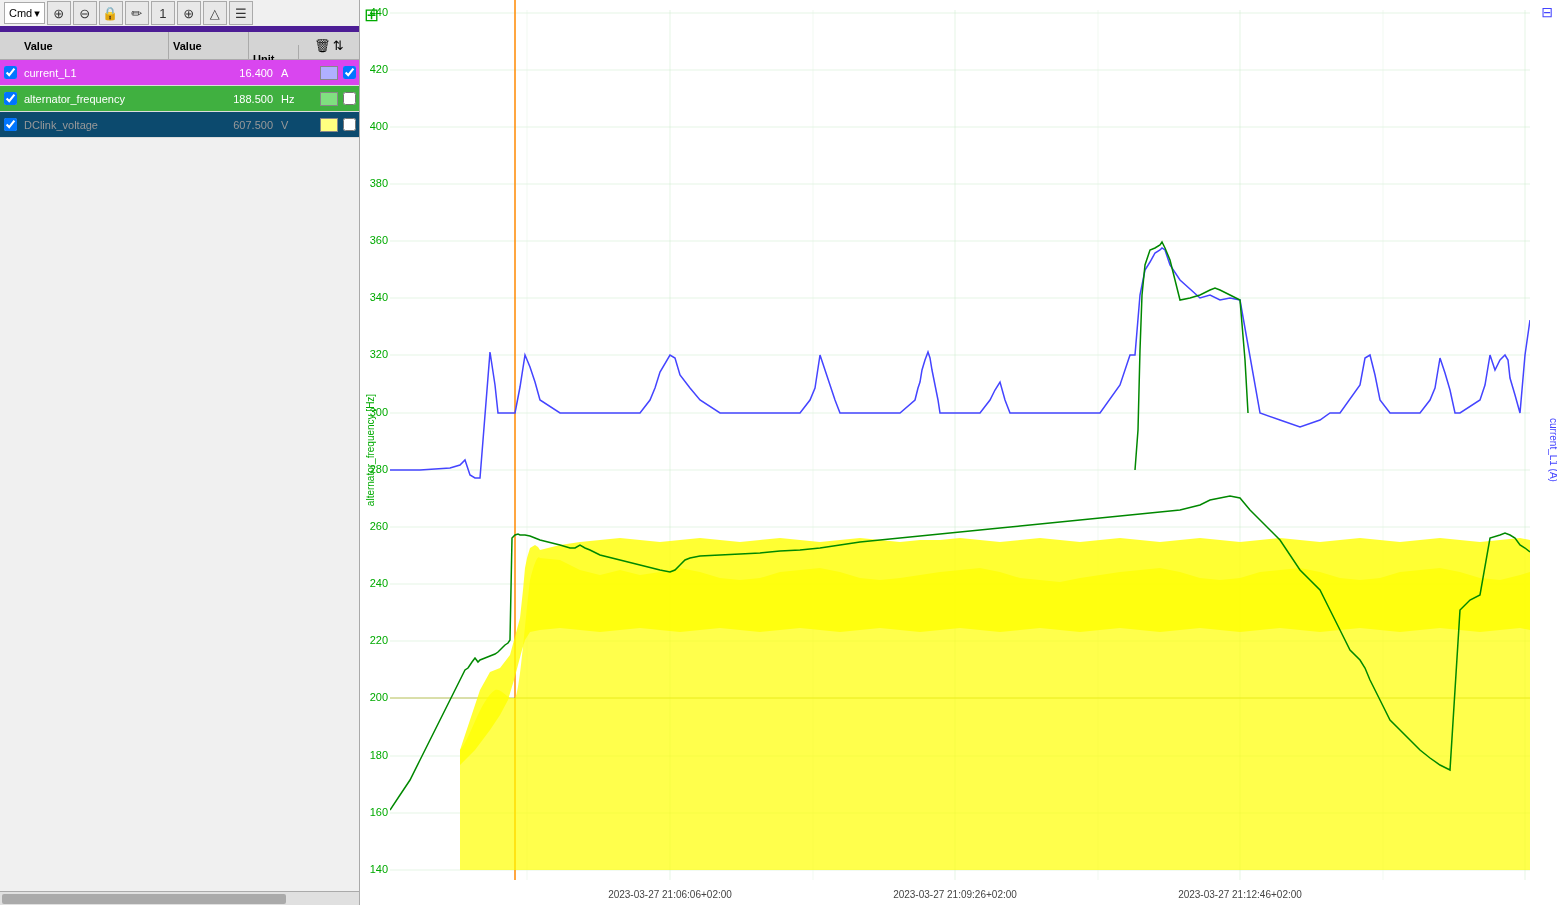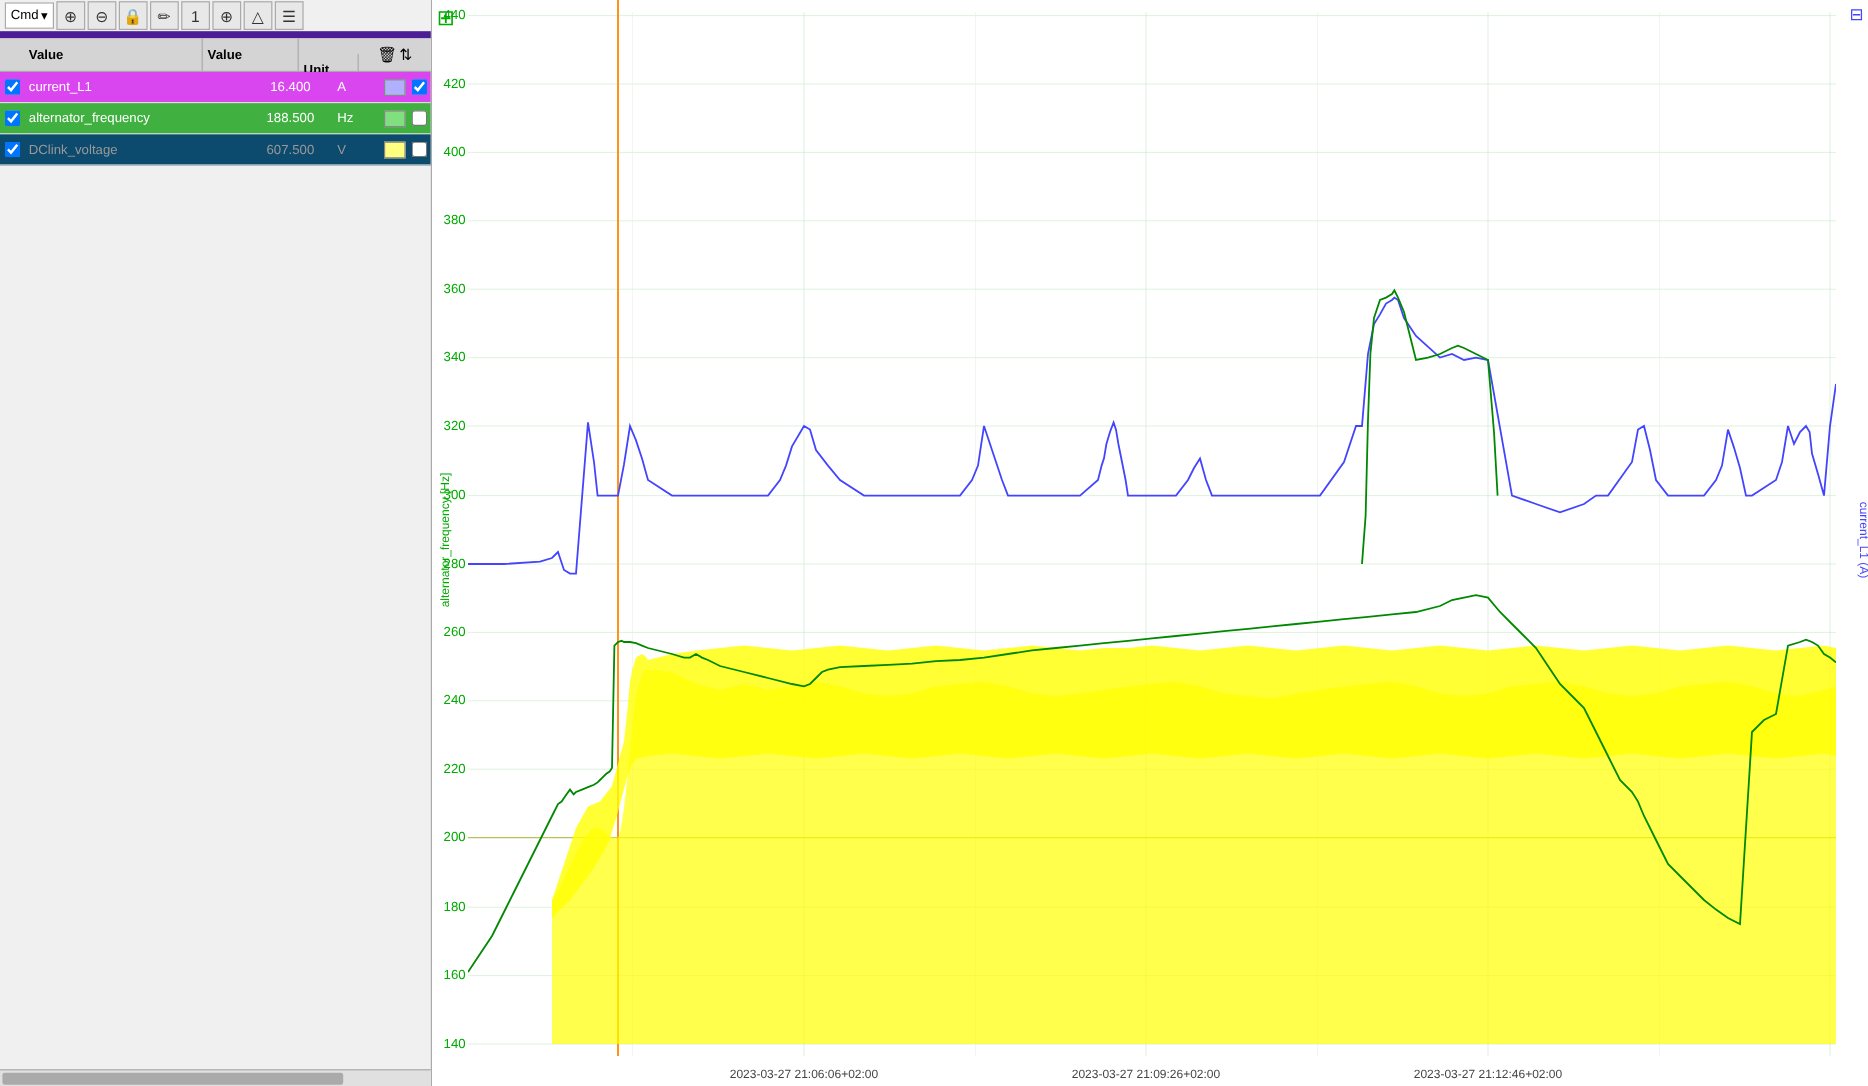--- a/index.html
+++ b/index.html
@@ -23,21 +23,21 @@
     .table-body { flex: 1; overflow-y: auto; }
 
     .table-row { display: flex; align-items: center; height: 26px; border-bottom: 1px solid #ddd; }
     .table-row.row-blue { background: #d946ef; color: #fff; }
     .table-row.row-green { background: #40b040; color: #fff; }
     .table-row.row-yellow { background: #0c4a6e; color: #a0a0a0; }
 
     .row-check { width: 20px; display: flex; align-items: center; justify-content: center; }
     .row-check input[type=checkbox] { cursor: pointer; }
     .row-name { flex: 1; padding: 0 4px; font-size: 11px; overflow: hidden; text-overflow: ellipsis; white-space: nowrap; }
-    .row-value { width: 70px; padding: 0 4px; font-size: 11px; text-align: center; }
+    .row-value { width: 70px; padding: 0 4px; font-size: 11px; text-align: right; }
     .row-unit { width: 40px; padding: 0 4px; font-size: 11px; }
     .row-color-box { width: 18px; height: 14px; border: 1px solid #888; }
     .row-actions { width: 42px; display: flex; align-items: center; justify-content: space-around; }
 
     .scrollbar-h { height: 14px; background: #e0e0e0; border-top: 1px solid #aaa; display: flex; align-items: center; padding: 0 2px; }
     .scrollbar-thumb { height: 10px; background: #aaa; border-radius: 2px; width: 80%; }
 
     .status-bar { height: 22px; background: #f0f0f0; border-top: 1px solid #aaa; display: flex; align-items: center; padding: 0 8px; font-size: 11px; color: #333; }
 
     

